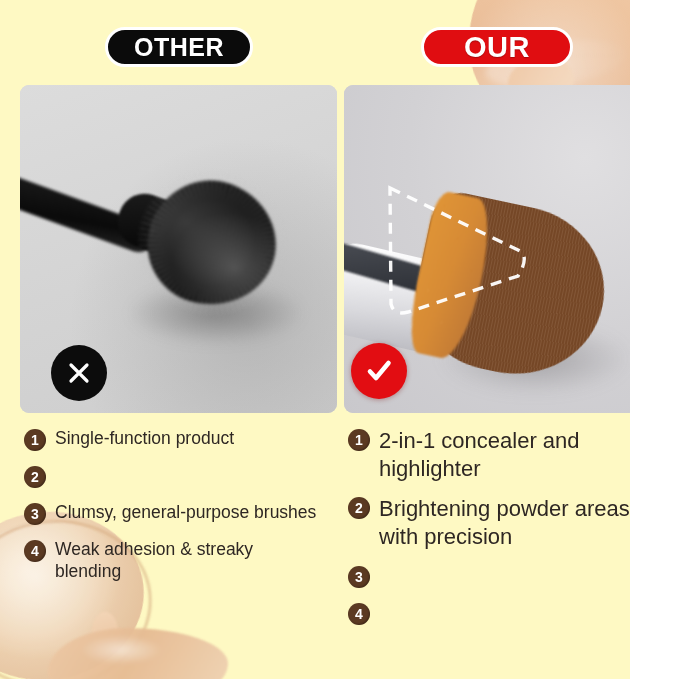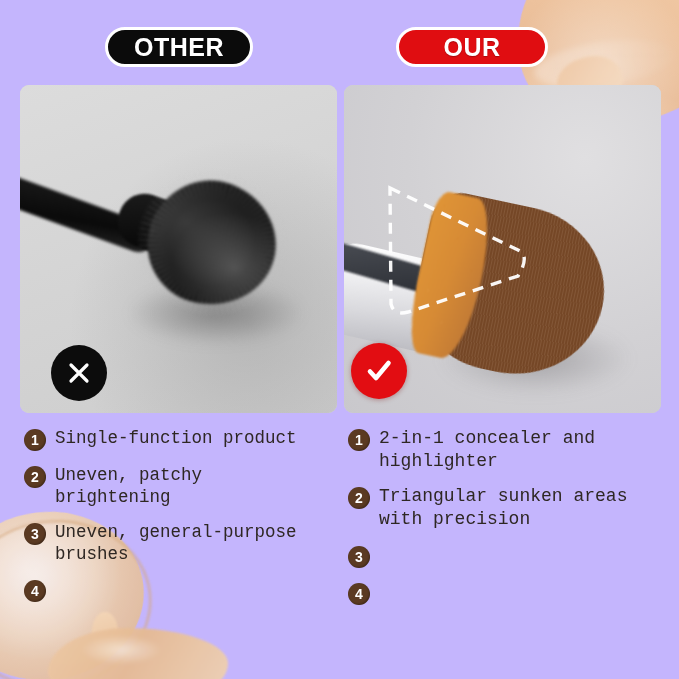--- a/index.html
+++ b/index.html
@@ -8,23 +8,23 @@
   }
   body {
     width: 679px;
     height: 679px;
     overflow: hidden;
     font-family: "Liberation Sans", sans-serif;
   }
 
   #page {
     position: relative;
-    width: 679px;
+    width: 630px;
     height: 679px;
-    background: #c4b5fd;
+    background: #fef9c3;
     overflow: hidden;
   }
 
   
   .smear-top-right {
     position: absolute;
     top: -70px;
     right: -52px;
     width: 215px;
     height: 195px;
@@ -138,26 +138,26 @@
   }
   .badge-other {
     left: 105px;
     top: 27px;
     width: 148px;
     height: 40px;
     background: #0b0b0b;
     font-size: 25px;
   }
   .badge-our {
-    left: 396px;
+    left: 421px;
     top: 27px;
     width: 152px;
     height: 40px;
     background: #e00d11;
-    font-size: 25px;
+    font-size: 29px;
   }
 
   
   .panel {
     position: absolute;
     top: 85px;
     width: 317px;
     height: 328px;
     border-radius: 9px;
     overflow: hidden;
@@ -378,23 +378,22 @@
     line-height: 22px;
     text-align: center;
     margin-top: 2px;
     box-shadow: inset -1px -1px 2px rgba(0,0,0,.3);
   }
   .feature-text {
     margin-left: 9px;
     font-size: 17.5px;
     line-height: 1.26;
     color: #2e2723;
-    font-family: Liberation Mono, monospace;
-  }
-  .list-right .feature-text { font-size: 18px; }
+  }
+  .list-right .feature-text { font-size: 22px; }
 </style>
 </head>
 <body>
 
 <div id="page">
 
   <div class="smear-top-right"></div>
   <div class="smear-top-right-tail"></div>
   <div class="compact-disc"></div>
   <div class="compact-rim"></div>
@@ -442,39 +441,39 @@
     </svg>
   </div>
 
   <div class="list list-left">
     <div class="feature">
       <span class="num">1</span>
       <span class="feature-text">Single-function product</span>
     </div>
     <div class="feature">
       <span class="num">2</span>
-      <span class="feature-text">Uneven, patchy brightening</span>
     </div>
     <div class="feature">
       <span class="num">3</span>
-      <span class="feature-text">Uneven, general-purpose brushes</span>
+      <span class="feature-text">Clumsy, general-purpose brushes</span>
     </div>
     <div class="feature">
       <span class="num">4</span>
+      <span class="feature-text">Weak adhesion &amp; streaky blending</span>
     </div>
   </div>
 
   <div class="list list-right">
     <div class="feature">
       <span class="num">1</span>
       <span class="feature-text">2-in-1 concealer and highlighter</span>
     </div>
     <div class="feature">
       <span class="num">2</span>
-      <span class="feature-text">Triangular sunken areas with precision</span>
+      <span class="feature-text">Brightening powder areas with precision</span>
     </div>
     <div class="feature">
       <span class="num">3</span>
     </div>
     <div class="feature">
       <span class="num">4</span>
     </div>
   </div>
 
 </div>

